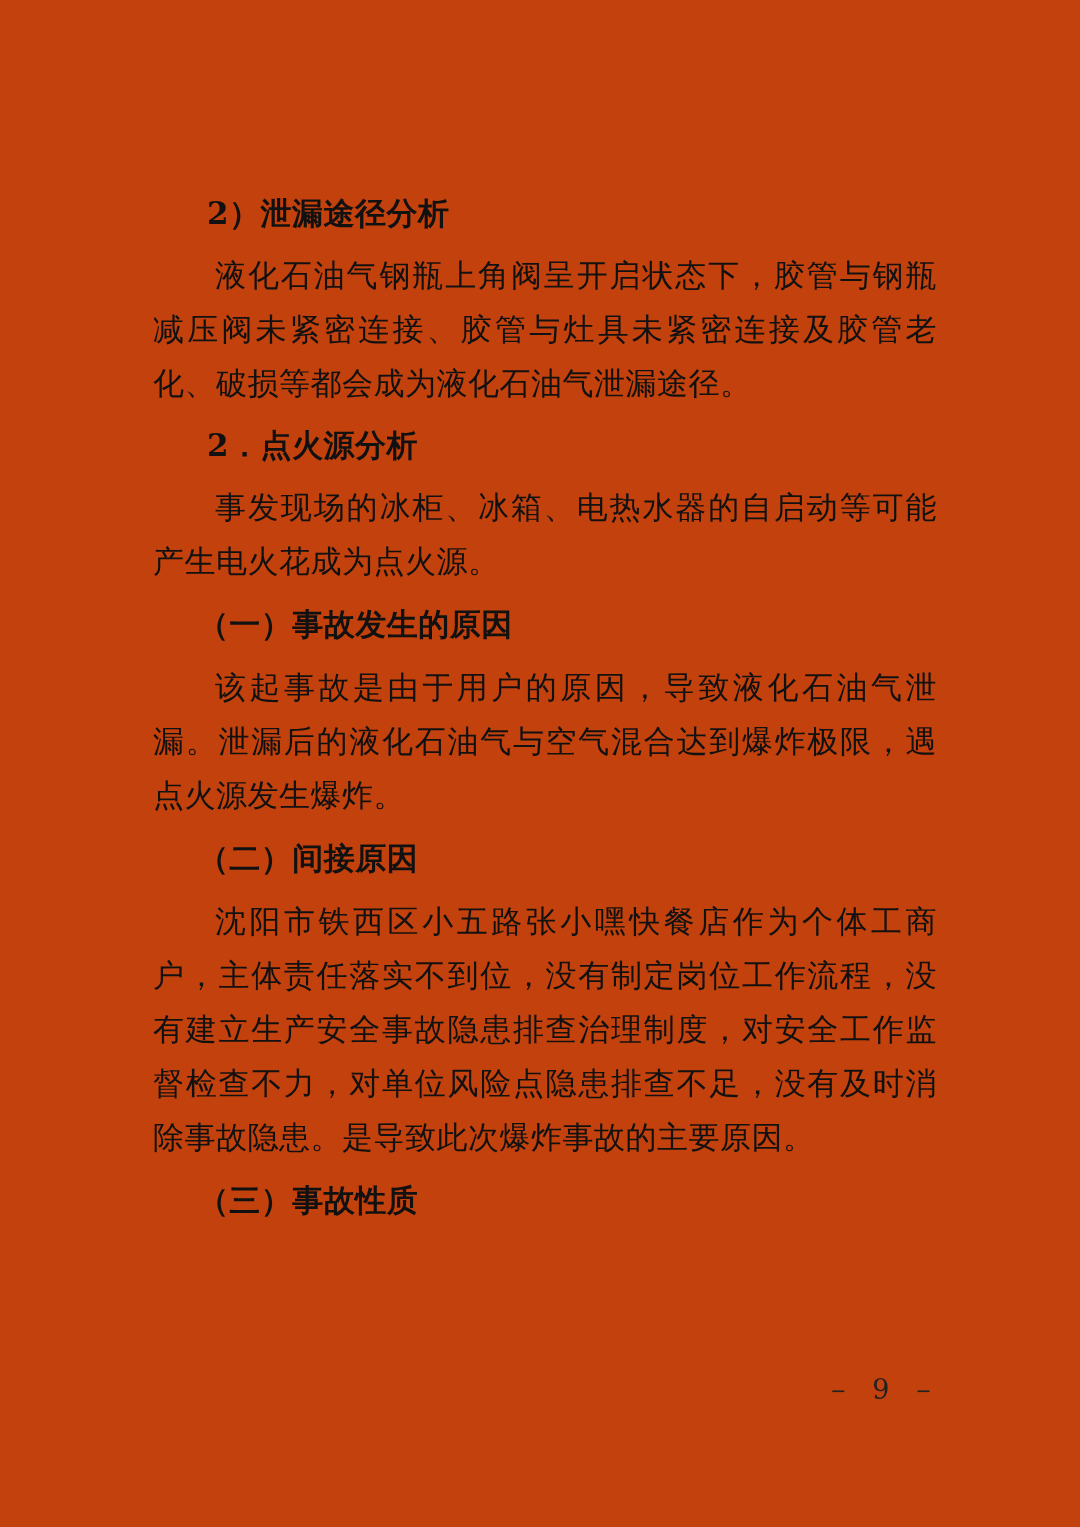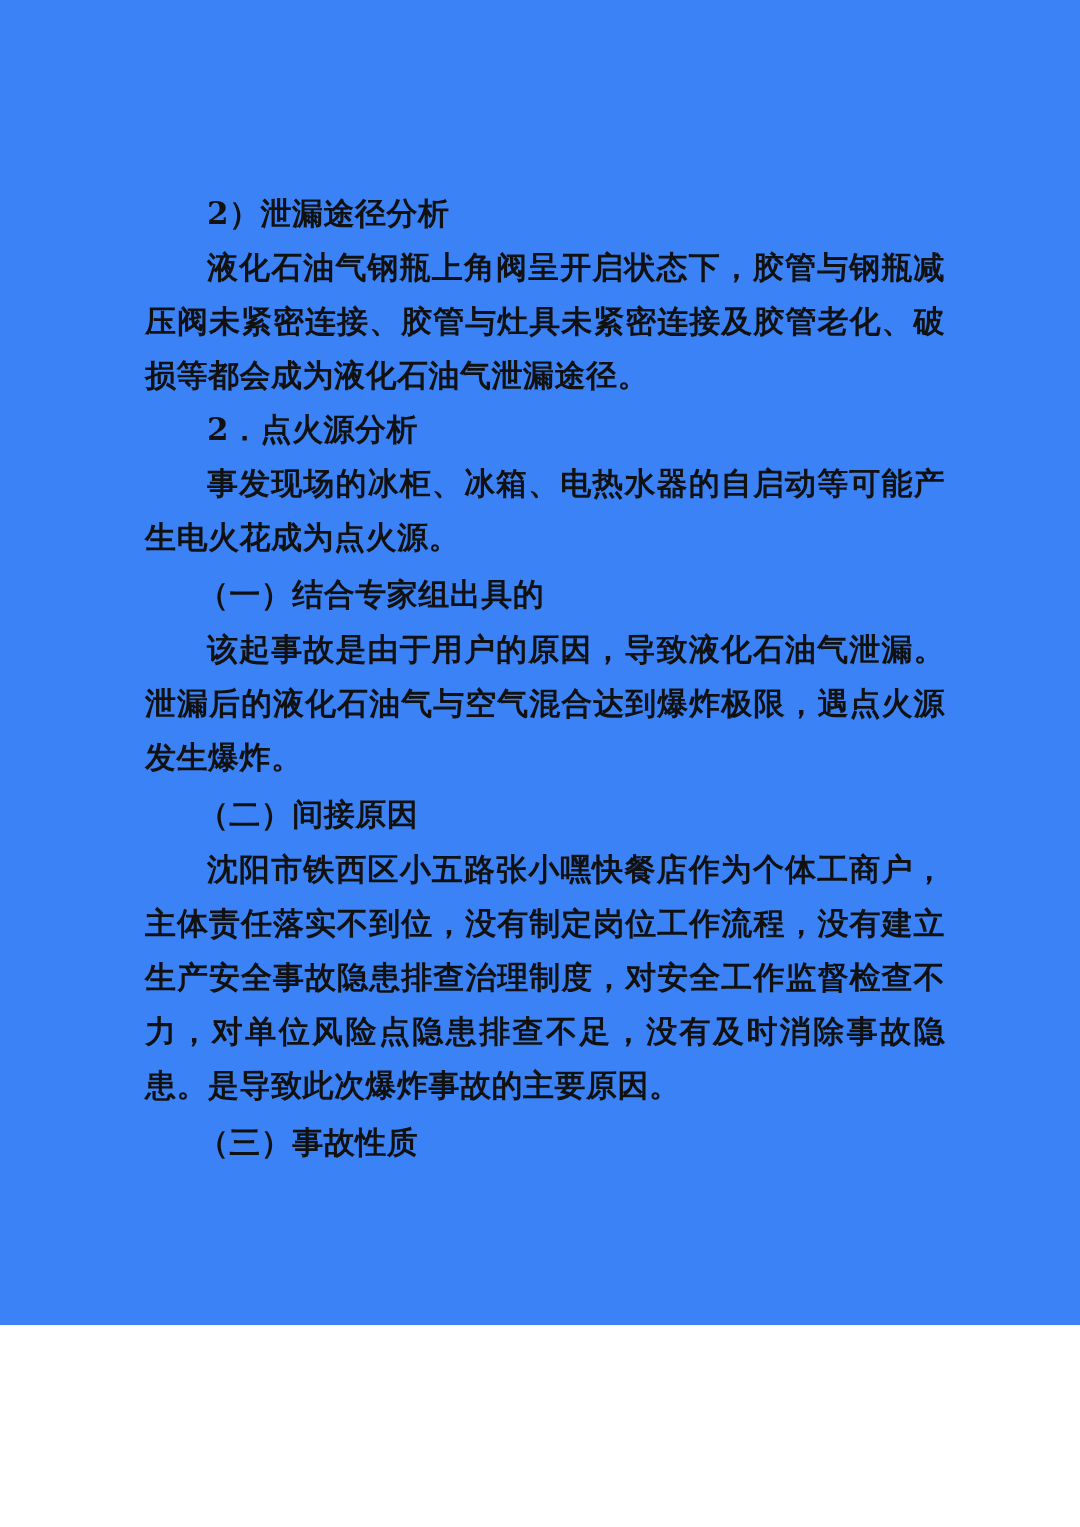--- a/index.html
+++ b/index.html
@@ -3,42 +3,41 @@
   <meta charset="utf-8">
   <style>
     html, body {
       margin: 0;
       padding: 0;
       background: #ffffff;
     }
     .page {
       position: relative;
       width: 1080px;
-      height: 1325px;
-      background: #3b82f6;
+      height: 1527px;
+      background: #c2410c;
       color: #111111;
       font-family: "DejaVu Serif", "Liberation Serif", serif;
       overflow: hidden;
       box-sizing: border-box;
     }
     .content {
       position: absolute;
       left: 145px;
       top: 186px;
       width: 800px;
       font-size: 31px;
       line-height: 54px;
       text-align: justify;
       text-justify: inter-ideograph;
       letter-spacing: 0.5px;
     }
     .para {
-      margin: 0;
+      margin: 8px;
       text-indent: 2em;
-      font-weight: bold;
     }
     
     .h-sub {
       margin: 0;
       padding-left: 2em;
       font-weight: bold;
       font-size: 31px;
       line-height: 54px;
     }
     
@@ -78,21 +77,21 @@
 
     <p class="h-sub">2）泄漏途径分析</p>
 
     <p class="para">液化石油气钢瓶上角阀呈开启状态下，胶管与钢瓶减压阀未紧密连接、胶管与灶具未紧密连接及胶管老化、破损等都会成为液化石油气泄漏途径。</p>
 
     <p class="h-sub">2．点火源分析</p>
 
     <p class="para">事发现场的冰柜、冰箱、电热水器的自启动等可能产生电火花成为点火源。</p>
 
 
-    <p class="h-paren">（一）结合专家组出具的</p>
+    <p class="h-paren">（一）事故发生的原因</p>
 
     <p class="para">该起事故是由于用户的原因，导致液化石油气泄漏。泄漏后的液化石油气与空气混合达到爆炸极限，遇点火源发生爆炸。</p>
 
     <p class="h-paren">（二）间接原因</p>
 
     <p class="para">沈阳市铁西区小五路张小嘿快餐店作为个体工商户，主体责任落实不到位，没有制定岗位工作流程，没有建立生产安全事故隐患排查治理制度，对安全工作监督检查不力，对单位风险点隐患排查不足，没有及时消除事故隐患。是导致此次爆炸事故的主要原因。</p>
 
     <p class="h-paren">（三）事故性质</p>
 
 

